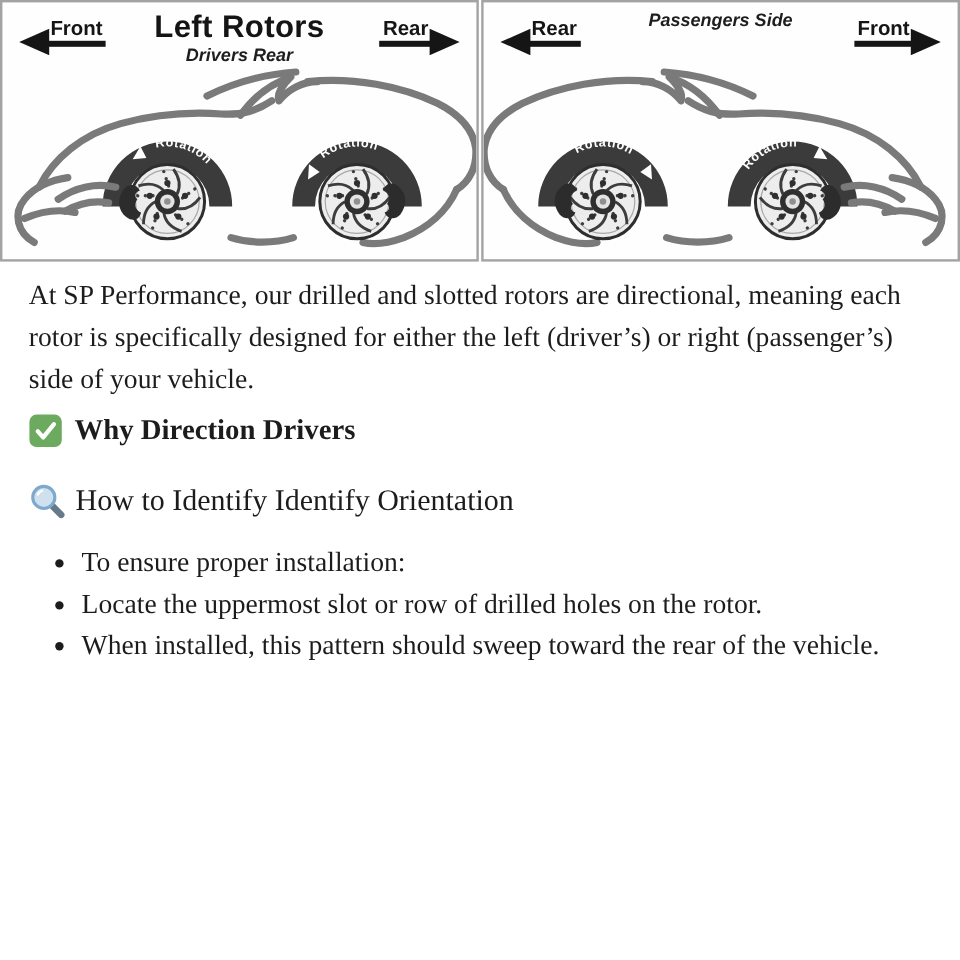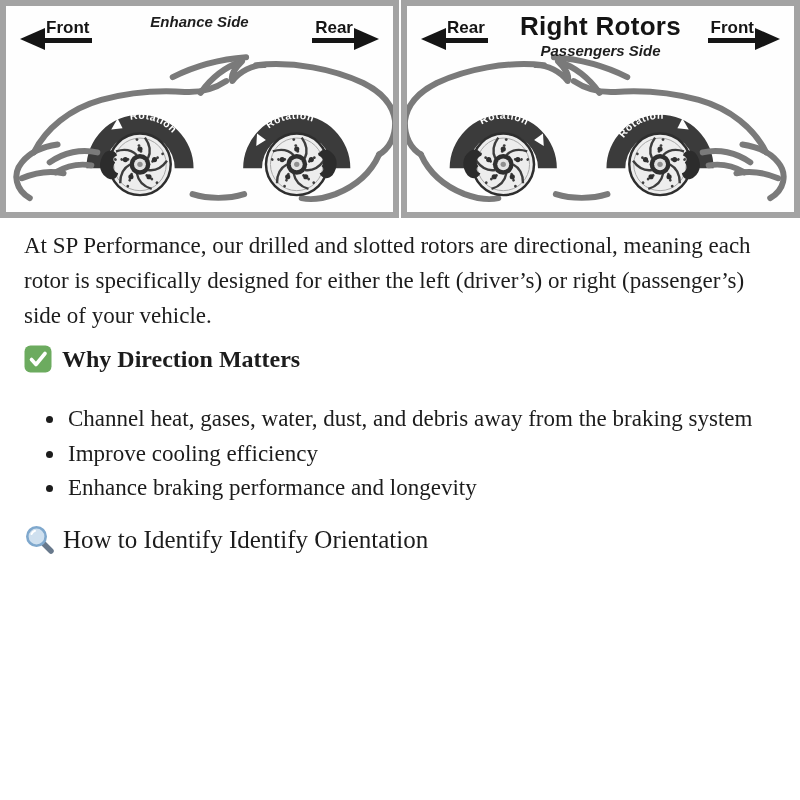--- a/index.html
+++ b/index.html
@@ -5,21 +5,21 @@
   html,body { margin:0; padding:0; background:#ffffff; }
   body {
     width:800px; height:800px; overflow:hidden;
     font-family:"Liberation Serif", serif; color:#1c1c1c;
   }
 
   
   .diagram { display:flex; gap:2px; height:218px; box-sizing:border-box; }
   .panel {
     flex:1; position:relative; box-sizing:border-box;
-    border:6px solid #a3a3a3; background:#fefefe; overflow:hidden;
+    border:2px solid #a3a3a3; background:#fefefe; overflow:hidden;
   }
   .panel-header {
     position:absolute; top:6px; left:0; right:0; z-index:2;
     display:flex; justify-content:space-between; align-items:flex-start;
     padding:0 14px;
   }
   .dir { display:flex; align-items:flex-end; margin-top:7px; }
   .dir-label {
     font-family:"Liberation Sans", sans-serif; font-weight:bold; font-size:17px;
     color:#151515; border-bottom:5px solid #151515; padding:0 3px 1px 3px; line-height:1.05;
@@ -118,21 +118,22 @@
 
 <div class="diagram">
 
   <div class="panel">
     <div class="panel-header">
       <div class="dir">
         <span class="tri-left"></span>
         <span class="dir-label">Front</span>
       </div>
       <div class="panel-title-block">
-        <div class="panel-subtitle">Enhance Side</div>
+        <div class="panel-title">Left Rotors</div>
+        <div class="panel-subtitle">Drivers Rear</div>
       </div>
       <div class="dir">
         <span class="dir-label">Rear</span>
         <span class="tri-right"></span>
       </div>
     </div>
     <svg class="car-svg" viewBox="0 0 390 160" preserveAspectRatio="xMidYMax meet">
       <use href="#carDef"></use>
       <path id="rotArcL1" d="M 121.4 68.2 A 44 44 0 0 1 173.8 89.3" fill="none"></path>
       <path id="rotArcL2" d="M 261.9 78.9 A 44 44 0 0 1 318.2 74" fill="none"></path>
@@ -143,21 +144,20 @@
     </svg>
   </div>
 
   <div class="panel">
     <div class="panel-header">
       <div class="dir">
         <span class="tri-left"></span>
         <span class="dir-label">Rear</span>
       </div>
       <div class="panel-title-block">
-        <div class="panel-title">Right Rotors</div>
         <div class="panel-subtitle">Passengers Side</div>
       </div>
       <div class="dir">
         <span class="dir-label">Front</span>
         <span class="tri-right"></span>
       </div>
     </div>
     <svg class="car-svg" viewBox="0 0 390 160" preserveAspectRatio="xMidYMax meet">
       <use href="#carDef" transform="translate(390,0) scale(-1,1)"></use>
       <path id="rotArcR1" d="M 71.8 74 A 44 44 0 0 1 128.1 78.9" fill="none"></path>
@@ -171,32 +171,32 @@
 </div>
 
 <div class="content">
   <p class="intro">At SP Performance, our drilled and slotted rotors are directional, meaning each rotor is specifically designed for either the left (driver’s) or right (passenger’s) side of your vehicle.</p>
 
   <div class="section-heading">
     <svg class="emoji-icon" width="28" height="28" viewBox="0 0 28 28">
       <rect x="0.5" y="0.5" width="27" height="27" rx="6" fill="#6cab5f"></rect>
       <path d="M7.5 14.5 L12 19.5 L21 8.5" fill="none" stroke="#ffffff" stroke-width="3.6" stroke-linecap="round" stroke-linejoin="round"></path>
     </svg>
-    <span>Why Direction Matters</span>
-  </div>
-
-
-  <ul class="benefits">
-    <li>Channel heat, gases, water, dust, and debris away from the braking system</li>
-    <li>Improve cooling efficiency</li>
-    <li>Enhance braking performance and longevity</li>
-  </ul>
+    <span>Why Direction Drivers</span>
+  </div>
+
+
 
   <div class="section-heading regular">
     <svg class="emoji-icon" width="31" height="30" viewBox="0 0 31 30">
       <line x1="20" y1="19" x2="27" y2="26" stroke="#68798c" stroke-width="5.5" stroke-linecap="round"></line>
       <circle cx="12.5" cy="11.5" r="9.2" fill="#cfe0ef" stroke="#7fa8cd" stroke-width="2.6"></circle>
       <path d="M7.5 9 A 6.5 6.5 0 0 1 11 5.8" fill="none" stroke="#ffffff" stroke-width="2" stroke-linecap="round"></path>
     </svg>
     <span>How to Identify Identify Orientation</span>
   </div>
 
+  <ul class="steps">
+    <li>To ensure proper installation:</li>
+    <li>Locate the uppermost slot or row of drilled holes on the rotor.</li>
+    <li>When installed, this pattern should sweep toward the rear of the vehicle.</li>
+  </ul>
 </div>
 
 </body></html>

